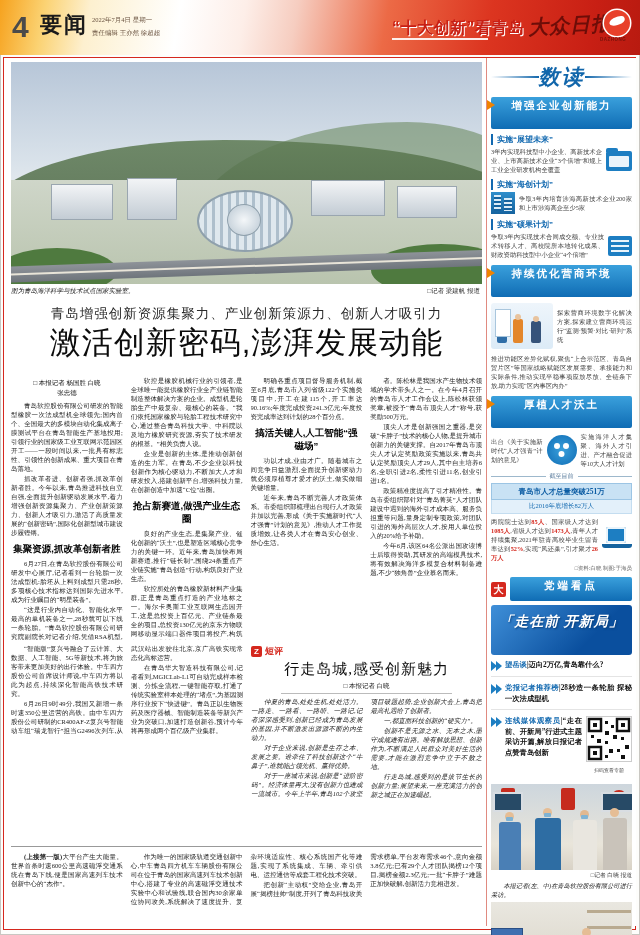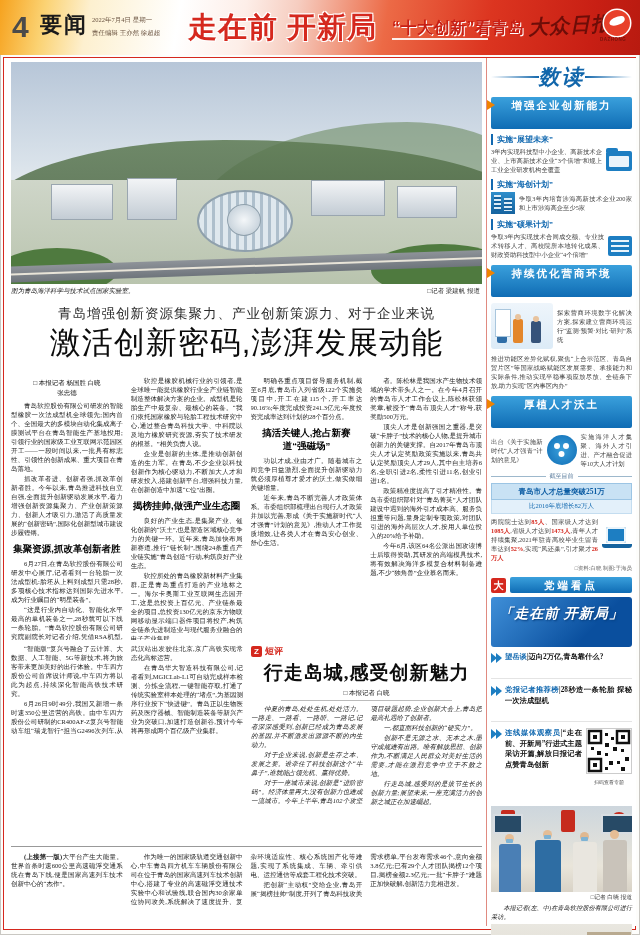--- a/index.html
+++ b/index.html
@@ -49,21 +49,21 @@
   .byline{text-align:center;text-indent:0!important;margin:2px 0 4px 0!important;color:#111;}
   .subhead{font-family:"Liberation Sans",sans-serif;font-weight:bold;font-size:9.5px;line-height:13px;color:#000;margin:5px 0 4px 0;text-align:center;}
   .midrow{position:absolute;left:7px;top:586px;width:471px;height:196px;display:flex;gap:8px;}
   .midleft{width:232px;height:196px;overflow:hidden;font-size:6.5px;line-height:9px;color:#1c1c1c;text-align:justify;column-count:2;column-gap:8px;}
   .midleft p{margin:0 0 1px 0;text-indent:2em;}
   
   .comment{width:231px;height:196px;overflow:hidden;}
   .cm-tag{display:flex;align-items:center;gap:3px;margin:1px 0 2px 0;}
   .cm-logo{width:11px;height:11px;background:#d5281e;color:#fff;font-weight:900;font-size:8px;line-height:11px;text-align:center;border-radius:2px;font-family:"Liberation Sans",sans-serif;}
   .cm-tagtxt{color:#d5281e;font-weight:900;font-size:9px;font-family:"Liberation Sans",sans-serif;}
-  .cm-title{text-align:center;font-size:19px;font-weight:700;color:#0d0d0d;margin:2px 0 3px 0;letter-spacing:1px;}
+  .cm-title{text-align:center;font-size:15px;font-weight:400;color:#0d0d0d;margin:2px 0 3px 0;letter-spacing:1px;}
   .cm-byline{text-align:center;font-size:6.5px;color:#222;border-bottom:.5px solid #bbb;padding-bottom:2px;margin:0 30px 3px 30px;}
   .cm-body{column-count:2;column-gap:8px;font-size:6.5px;line-height:9px;color:#222;text-align:justify;font-style:italic;height:138px;overflow:hidden;}
   .cm-body p{margin:0 0 1px 0;text-indent:2em;}
   
   .bot-rule{position:absolute;left:7px;top:788px;width:471px;height:.5px;background:#999;}
   .botrow{position:absolute;left:7px;top:794px;width:471px;height:72px;overflow:hidden;column-count:4;column-gap:8px;
     font-size:6.5px;line-height:9px;color:#1c1c1c;text-align:justify;}
   .botrow p{margin:0 0 1px 0;text-indent:2em;}
   .lead-bold{font-weight:bold;}
   
@@ -98,25 +98,25 @@
   .upto .l{flex:1;height:.5px;background:#9db8cc;}
   .upto .t{font-size:6px;color:#55789a;}
   .strow1{background:#c9e2f4;color:#0c5ca3;font-weight:bold;font-size:7.5px;text-align:center;padding:2.5px 0;border:1px solid #9cc5e4;}
   .strow2{background:#e3f0fa;color:#1269b0;font-size:6.5px;text-align:center;padding:2px 0;border:1px solid #c4ddf0;border-top:none;margin-bottom:3px;}
   .icon-laptop{width:30px;height:26px;position:relative;flex:none;}
   .icon-laptop:before{content:"";position:absolute;left:4px;top:0;width:20px;height:16px;background:#1d7ec2;border-radius:2px;box-shadow:inset 0 0 0 2px #eaf4fb;}
   .icon-laptop:after{content:"";position:absolute;left:0;top:17px;width:30px;height:4px;background:#15639f;border-radius:0 0 3px 3px;}
   .credit-sm{font-size:5.5px;color:#666;text-align:right;margin:3px 0 2px 0;}
   .ddbar{display:flex;align-items:center;gap:4px;margin:5px 0 4px 0;}
   .dd-logo{width:15px;height:15px;background:#d5281e;border-radius:2px;color:#fff;font-size:10px;font-weight:900;line-height:15px;text-align:center;font-family:"Liberation Sans",sans-serif;flex:none;}
-  .ddbar .bar{flex:1;height:16px;background:linear-gradient(180deg,#3aa0dc,#0f6cb4);border-radius:2px;color:#fff;font-weight:bold;
+  .ddbar .bar{flex:1;height:24px;background:linear-gradient(180deg,#3aa0dc,#0f6cb4);border-radius:2px;color:#fff;font-weight:bold;
     font-family:"Liberation Sans",sans-serif;font-size:10.5px;line-height:16px;text-align:center;letter-spacing:3px;}
   .bluebanner{height:50px;border-radius:3px;background:linear-gradient(135deg,#3f8fd8,#0a4f9e 70%);position:relative;text-align:center;overflow:hidden;margin-bottom:5px;}
   .bluebanner .t1{margin-top:8px;font-size:14px;font-weight:900;color:#fff;font-style:italic;letter-spacing:1px;text-shadow:1px 1px 2px #063c79;}
-  .nitem{display:flex;gap:4px;margin:0 0 6px 0;border-bottom:.5px solid #e4e4e4;padding-bottom:15px;}
+  .nitem{display:flex;gap:4px;margin:0 0 6px 0;border-bottom:.5px solid #e4e4e4;padding-bottom:5px;}
   .chev{flex:none;width:10px;height:10px;position:relative;margin-top:1px;}
   .chev:before,.chev:after{content:"";position:absolute;top:0;width:0;height:0;border-top:5px solid transparent;border-bottom:5px solid transparent;border-left:6px solid #1d7ec2;}
   .chev:after{left:5px;}
   .ntext{font-size:7.3px;line-height:10.5px;color:#111;font-weight:bold;text-align:justify;}
   .ntext .lead{color:#1269b0;}
   .qrwrap{flex:none;width:46px;text-align:center;}
   .qr{width:44px;height:44px;background:#fff;border:1px solid #ccc;}
   .qrcap{font-size:5px;color:#555;margin-top:1px;}
   
   .sphoto1{height:86px;position:relative;overflow:hidden;background:linear-gradient(#cdd6dd 0%,#e9e5da 70%,#d8d2c6 100%);margin-top:2px;}
@@ -136,21 +136,20 @@
 </head>
 <body>
 
 <div class="page">
 
   <div class="hdr">
     <div class="pnum">4</div>
     <div class="sec">要闻</div>
     <div class="date">2022年7月4日 星期一</div>
     <div class="eds">责任编辑 王亦然 徐超超</div>
-    <div class="ban1">走在前 开新局</div>
     <div class="ban2">“十大创新”看青岛</div>
     <div class="ban2u"></div>
     <div class="mast">大众日报</div>
     <div class="emblem"></div>
     <div class="emblem-en">DAZHONG</div>
   </div>
 
   <div class="frame">
 
     <div class="photo">
@@ -166,43 +165,43 @@
       <div class="greens" style="left:-14px;top:186px;width:120px;height:46px;"></div>
       <div class="greens" style="left:360px;top:182px;width:140px;height:52px;"></div>
       <div class="road"></div>
       <div class="roadline"></div>
     </div>
     <div class="cap-row">
       <span>图为青岛海洋科学与技术试点国家实验室。</span>
       <span class="credit">□记者 梁建帆 报道</span>
     </div>
 
-    <div class="kicker">青岛增强创新资源集聚力、产业创新策源力、对于企业来说</div>
+    <div class="kicker">青岛增强创新资源集聚力、产业创新策源力、创新人才吸引力</div>
     <div class="headline">激活创新密码,澎湃发展动能</div>
 
     <div class="cols">
       <div class="col">
         <p class="byline">□ 本报记者 杨国胜 白晓</p>
         <p class="byline" style="margin-top:-3px!important">张忠德</p>
         <p>青岛软控股份有限公司研发的智能型橡胶一次法成型机全球领先;国内首个、全国最大的多模块自动化集成离子膜测试平台在青岛智能生产基地投用;引领行业的国家级工业互联网示范园区开工——一段时间以来,一批具有标志性、引领性的创新成果、重大项目在青岛落地。</p>
         <p>抓改革者进、创新者强,抓改革创新者胜。今年以来,青岛推进科技自立自强,全面提升创新驱动发展水平,着力增强创新资源集聚力、产业创新策源力、创新人才吸引力,激活了高质量发展的“创新密码”,国际化创新型城市建设步履铿锵。</p>
         <div class="subhead">集聚资源,抓改革创新者胜</div>
         <p>6月27日,在青岛软控股份有限公司研发中心展厅,记者看到一台轮胎一次法成型机:胎坯从上料到成型只需28秒,多项核心技术指标达到国际先进水平,成为行业瞩目的“明星装备”。</p>
         <p>“这是行业内自动化、智能化水平最高的单机装备之一,28秒就可以下线一条轮胎。”青岛软控股份有限公司研究院副院长对记者介绍,凭借RSA机型,整机水平已跻身国际先进行列,相关产品远销欧美,累计销售收入超100亿元。</p>
       </div>
       <div class="col">
         <p>软控是橡胶机械行业的引领者,是全球唯一能提供橡胶行业全产业链智能制造整体解决方案的企业。成型机是轮胎生产中最复杂、最核心的装备。“我们依托国家橡胶与轮胎工程技术研究中心,通过整合青岛科技大学、中科院以及地方橡胶研究资源,夯实了技术研发的根基。”相关负责人说。</p>
         <p>企业是创新的主体,是推动创新创造的生力军。在青岛,不少企业以科技创新作为核心驱动力,不断加大人才和研发投入,搭建创新平台,增强科技力量,在创新创造中加速“C位”出圈。</p>
-        <div class="subhead">揭榜挂帅,做强产业生态圈</div>
+        <div class="subhead">抢占新赛道,做强产业生态圈</div>
         <p>良好的产业生态,是集聚产业、催化创新的“沃土”,也是塑造区域核心竞争力的关键一环。近年来,青岛加快布局新赛道,推行“链长制”,围绕24条重点产业链实施“青岛创造”行动,构筑良好产业生态。</p>
         <p>软控所处的青岛橡胶新材料产业集群,正是青岛重点打造的产业地标之一。海尔卡奥斯工业互联网生态园开工,这是总投资上百亿元、产业链条最全的项目,总投资130亿元的京东方物联网移动显示端口器件项目将投产,构筑全链条先进制造业与现代服务业融合的电子产业集群。</p>
       </div>
       <div class="col">
         <p>明确各重点项目督导服务机制,截至6月底,青岛市入列省级122个实施类项目中,开工在建115个,开工率达90.16%;年度完成投资241.3亿元;年度投资完成率达到计划的28个百分点。</p>
-        <div class="subhead">搞活关键人,抢占新赛道“强磁场”</div>
+        <div class="subhead">搞活关键人,人工智能“强磁场”</div>
         <p>功以才成,业由才广。随着城市之间竞争日益激烈,全面提升创新驱动力就必须厚植尊才爱才的沃土,做实做细关键增量。</p>
         <p>近年来,青岛不断完善人才政策体系。市委组织部梳理出台现行人才政策并加以完善,形成《关于实施新时代“人才强青”计划的意见》,推动人才工作提质增效,让各类人才在青岛安心创业、舒心生活。</p>
       </div>
       <div class="col">
         <p>者。陈松林是我国水产生物技术领域的学术带头人之一。在今年4月召开的青岛市人才工作会议上,陈松林获颁奖章,被授予“青岛市顶尖人才”称号,获奖励500万元。</p>
         <p>顶尖人才是创新强国之重器,是突破“卡脖子”技术的核心人物,是提升城市创新力的关键支撑。自2017年青岛市顶尖人才认定奖励政策实施以来,青岛共认定奖励顶尖人才29人,其中自主培养6名,全职引进2名,柔性引进11名,创业引进1名。</p>
         <p>政策精准度提高了引才精准性。青岛市委组织部针对“青岛菁英”人才团队建设中遇到的海外引才成本高、服务负担重等问题,量身定制专项政策,对团队引进的海外高层次人才,按用人单位投入的20%给予补助。</p>
         <p>今年6月,该区64名公派出国攻读博士后取得资助,其研发的高端模具技术,将有效解决海洋多模复合材料制备难题,不少“独角兽”企业慕名而来。</p>
       </div>
     </div>

